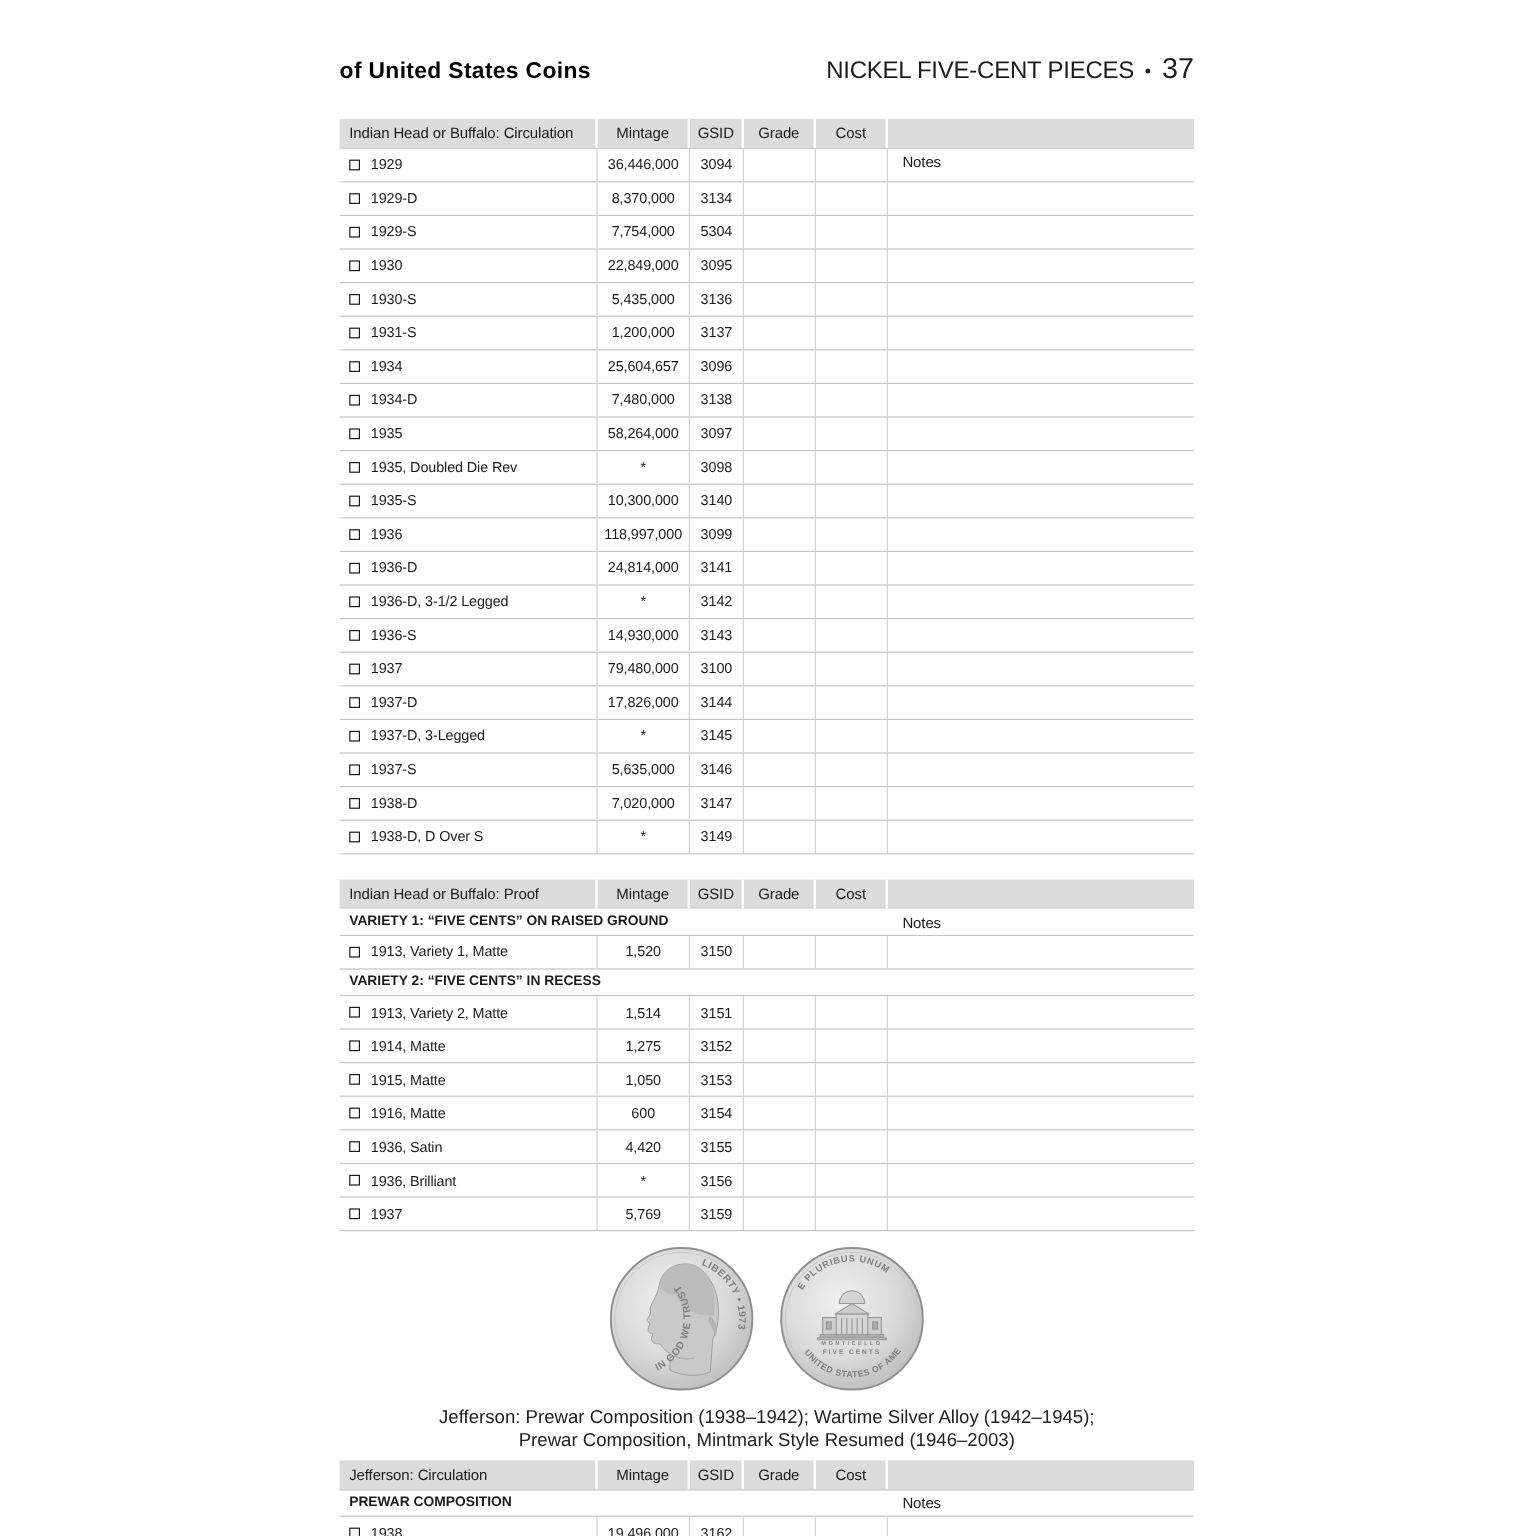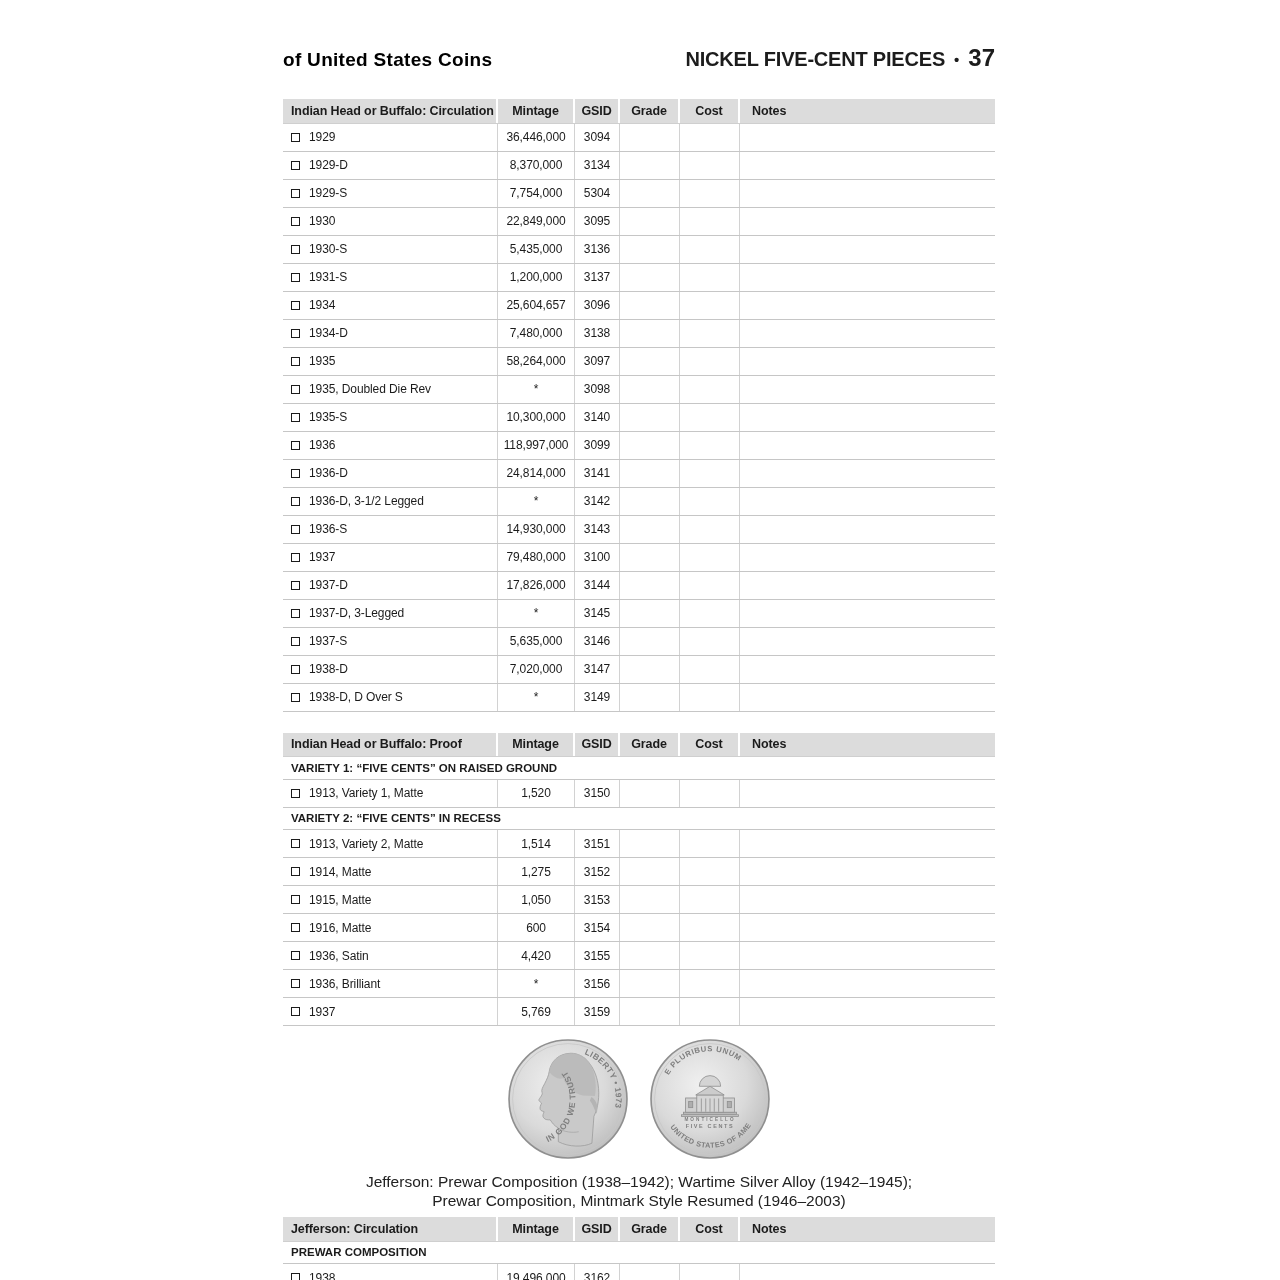--- a/index.html
+++ b/index.html
@@ -3,38 +3,38 @@
 <meta charset="utf-8">
 <style>
   * { box-sizing: border-box; margin: 0; padding: 0; }
   html,body { width:1280px; height:1280px; background:#ffffff; }
   body { font-family:"Liberation Sans", sans-serif; color:#1b1b1b; position:relative; }
 
   
   .page-header { position:absolute; left:283px; top:44px; width:712px;
     display:flex; justify-content:space-between; align-items:baseline; }
   .hdr-left { font-size:19px; font-weight:bold; color:#000000; letter-spacing:.3px; }
-  .hdr-right { display:flex; align-items:baseline; gap:9px; font-weight:bold; color:#1c1c1c;text-align:right; }
+  .hdr-right { display:flex; align-items:baseline; gap:9px; font-weight:normal; color:#1c1c1c;text-align:right; }
   .hdr-title { font-size:20px; letter-spacing:-0.2px; }
   .hdr-bullet { font-size:15px; position:relative; top:-1px; }
   .hdr-num { font-size:24px; }
 
   
   .content { position:absolute; left:283px; top:99px; width:712px; }
 
   
   .tbl { width:100%; }
   .tr { display:grid; grid-template-columns:215px 77px 45px 60px 60px 1fr;
         height:28px; border-bottom:1px solid #c6c6c6; font-size:12px;
         letter-spacing:-0.1px; }
   .td { height:100%; display:flex; align-items:center; border-right:1px solid #d2d2d2; overflow:hidden; white-space:nowrap; }
   .td:last-child { border-right:none; }
-  .tr.th { background:#dcdcdc; height:24.5px; font-weight:bold; border-bottom:1px solid #cfcfcf; font-size:12.5px; }
+  .tr.th { background:#dcdcdc; height:24.5px; font-weight:normal; border-bottom:1px solid #cfcfcf; font-size:12.5px; }
   .tr.th .td { border-right:2px solid #ffffff; }
-  .tr.th .td:last-child { border-right:none; }
+  .tr.th .td:last-child { border-right:none;margin-top:24px; }
   .c-name { padding-left:7px; }
   .tr.th .c-name { padding-left:8px; }
   .c-mint, .c-gsid, .c-grade, .c-cost { justify-content:center; }
   .c-notes { padding-left:12px; }
   .tr.section { display:flex; align-items:center; height:22.5px; font-weight:bold;
     font-size:11.5px; padding-left:8px; border-bottom:1px solid #c6c6c6; letter-spacing:0; }
   .cb { width:9px; height:9px; border:1.5px solid #1b1b1b; margin:0 9px 0 1px; flex:none; background:#fff; }
   .lbl { white-space:nowrap; }
   .t2 { margin-top:21px; }
   .t3 { margin-top:7px; }

